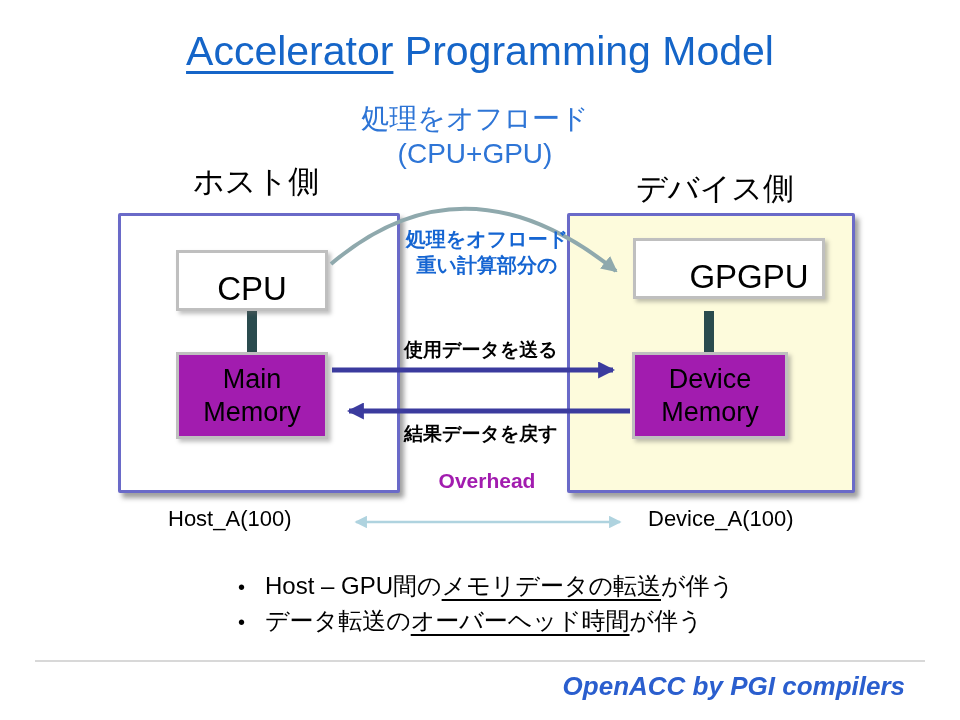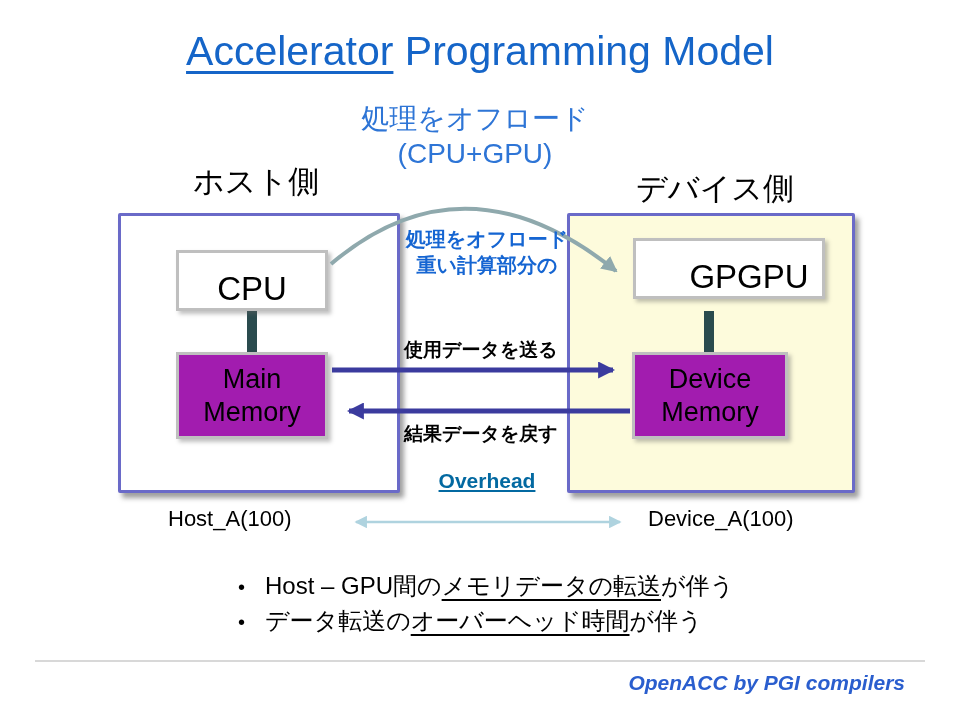--- a/index.html
+++ b/index.html
@@ -33,31 +33,31 @@
   .bus{width:10px;height:42px;background:#2A4B4E;}
   .bus-left{left:247px;top:311px;}
   .bus-right{left:704px;top:311px;}
   
   .overlay{left:0;top:0;width:960px;height:720px;pointer-events:none;}
   
   .offload-label{left:398px;top:226px;width:178px;text-align:center;font-size:20px;line-height:26px;
     font-weight:bold;color:#1565D2;}
   .send-label{left:404px;top:337px;font-size:19px;font-weight:bold;}
   .return-label{left:404px;top:421px;font-size:19px;font-weight:bold;}
-  .overhead-label{left:398px;top:469px;width:178px;text-align:center;font-size:21px;font-weight:bold;color:#0369a1;text-decoration:underline;}
+  .overhead-label{left:398px;top:469px;width:178px;text-align:center;font-size:21px;font-weight:bold;color:#a21caf;}
   .host-var{left:168px;top:506px;font-size:22px;}
   .device-var{left:648px;top:506px;font-size:22px;}
   
   .bullets{left:238px;top:569px;font-size:24px;}
   .bullet-row{display:flex;align-items:baseline;line-height:33px;}
   .bullet-glyph{font-size:20px;margin-right:20px;}
   .bullets .ul{text-decoration:underline;text-decoration-thickness:2px;text-underline-offset:5px;}
   
   .divider{left:35px;top:660px;width:890px;height:2px;background:#D8D8D8;}
-  .footer{right:55px;top:671px;font-size:21px;font-weight:bold;font-style:italic;color:#2A5ECE;}
+  .footer{right:55px;top:671px;font-size:26px;font-weight:bold;font-style:italic;color:#2A5ECE;}
 </style>
 </head>
 <body>
 
 <div class="slide">
 
   <div class="abs title">
     <span class="u">Accelerator</span><span> Programming Model</span>
   </div>
 

